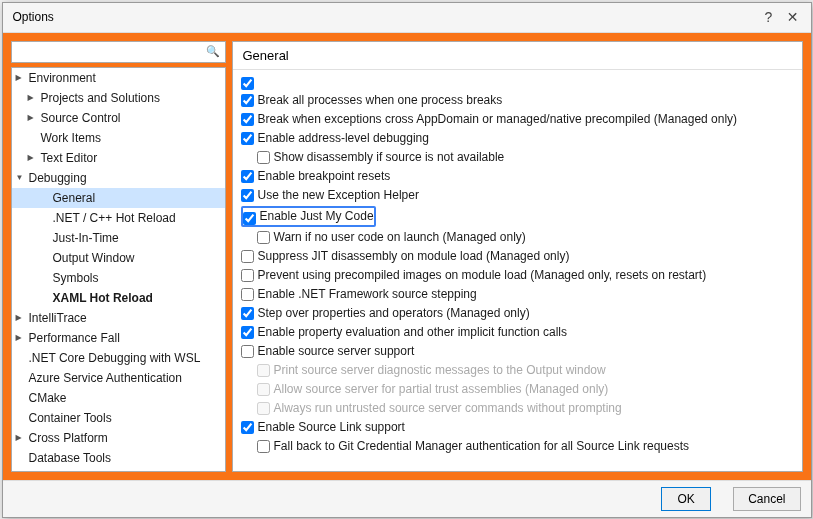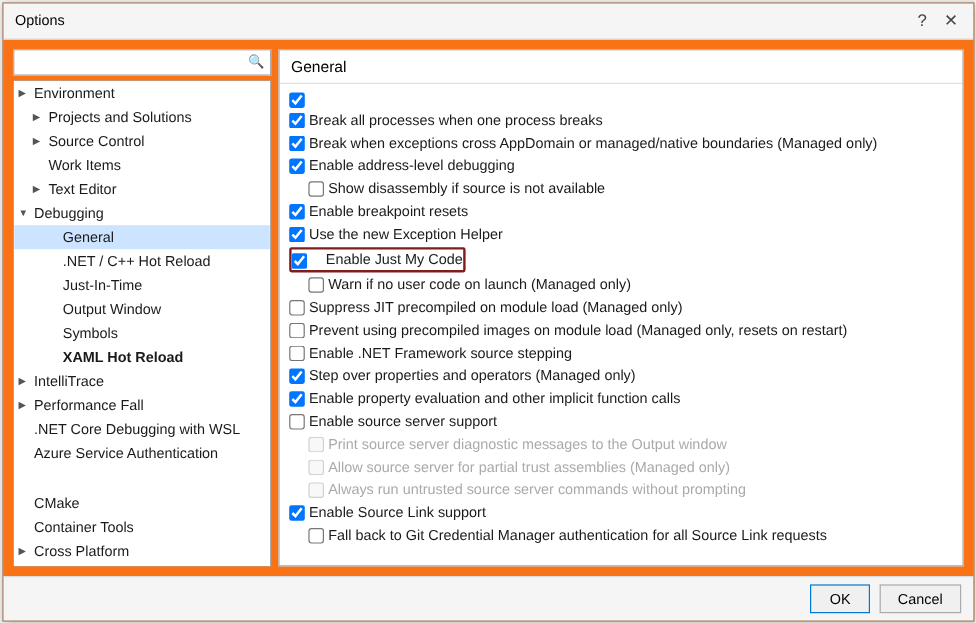--- a/index.html
+++ b/index.html
@@ -138,32 +138,32 @@
       flex-shrink: 0;
       width: 13px;
       height: 13px;
     }
     .option-label {
       color: #1a1a1a;
       font-size: 12px;
     }
     .option-label.disabled { color: #aaa; }
     .highlight-box {
-      border: 2px solid #7f1d1d;
+      border: 2px solid #3b82f6;
       border-radius: 2px;
       display: inline-flex;
-      align-items: center;
-      gap: 16px;
+      align-items: flex-end;
+      gap: 4px;
     }
     .bottom-bar {
       display: flex;
       justify-content: flex-end;
       align-items: center;
       padding: 6px 10px;
-      gap: 8px;
+      gap: 22px;
       border-top: 1px solid #ddd;
       background: #f5f5f5;
     }
     .btn {
       padding: 3px 14px;
       font-size: 12px;
       border: 1px solid #aaa;
       background: #f0f0f0;
       cursor: pointer;
       min-width: 50px;
@@ -249,21 +249,21 @@
             <span>Performance Fall</span>
           </div>
           <div class="tree-item" style="padding-left: 4px;">
             <span class="tree-arrow"></span>
             <span>.NET Core Debugging with WSL</span>
           </div>
           <div class="tree-item" style="padding-left: 4px;">
             <span class="tree-arrow"></span>
             <span>Azure Service Authentication</span>
           </div>
-          <div class="tree-item" style="padding-left: 4px; margin-top: 22px;">
+          <div class="tree-item" style="padding-left: 4px;">
             <span class="tree-arrow"></span>
             <span>CMake</span>
           </div>
           <div class="tree-item" style="padding-left: 4px;">
             <span class="tree-arrow"></span>
             <span>Container Tools</span>
           </div>
           <div class="tree-item" style="padding-left: 4px;">
             <span class="tree-arrow">▶</span>
             <span>Cross Platform</span>
@@ -284,21 +284,21 @@
       <div class="right-content" id="options-container">
           <div class="option-row">
             <input type="checkbox" checked="" style="">
           </div>
           <div class="option-row">
             <input type="checkbox" checked="" style="">
             <span class="option-label">Break all processes when one process breaks</span>
           </div>
           <div class="option-row">
             <input type="checkbox" checked="" style="">
-            <span class="option-label">Break when exceptions cross AppDomain or managed/native boundaries (Managed only)</span>
+            <span class="option-label">Break when exceptions cross AppDomain or managed/native precompiled (Managed only)</span>
           </div>
           <div class="option-row">
             <input type="checkbox" checked="" style="">
             <span class="option-label">Enable address-level debugging</span>
           </div>
           <div class="option-row indent1">
             <input type="checkbox" style="">
             <span class="option-label">Show disassembly if source is not available</span>
           </div>
           <div class="option-row">
@@ -314,21 +314,21 @@
               <input type="checkbox" checked="" style="">
               <span class="option-label">Enable Just My Code</span>
             </span>
           </div>
           <div class="option-row indent1">
             <input type="checkbox" style="">
             <span class="option-label">Warn if no user code on launch (Managed only)</span>
           </div>
           <div class="option-row">
             <input type="checkbox" style="">
-            <span class="option-label">Suppress JIT precompiled on module load (Managed only)</span>
+            <span class="option-label">Suppress JIT disassembly on module load (Managed only)</span>
           </div>
           <div class="option-row">
             <input type="checkbox" style="">
             <span class="option-label">Prevent using precompiled images on module load (Managed only, resets on restart)</span>
           </div>
           <div class="option-row">
             <input type="checkbox" style="">
             <span class="option-label">Enable .NET Framework source stepping</span>
           </div>
           <div class="option-row">

